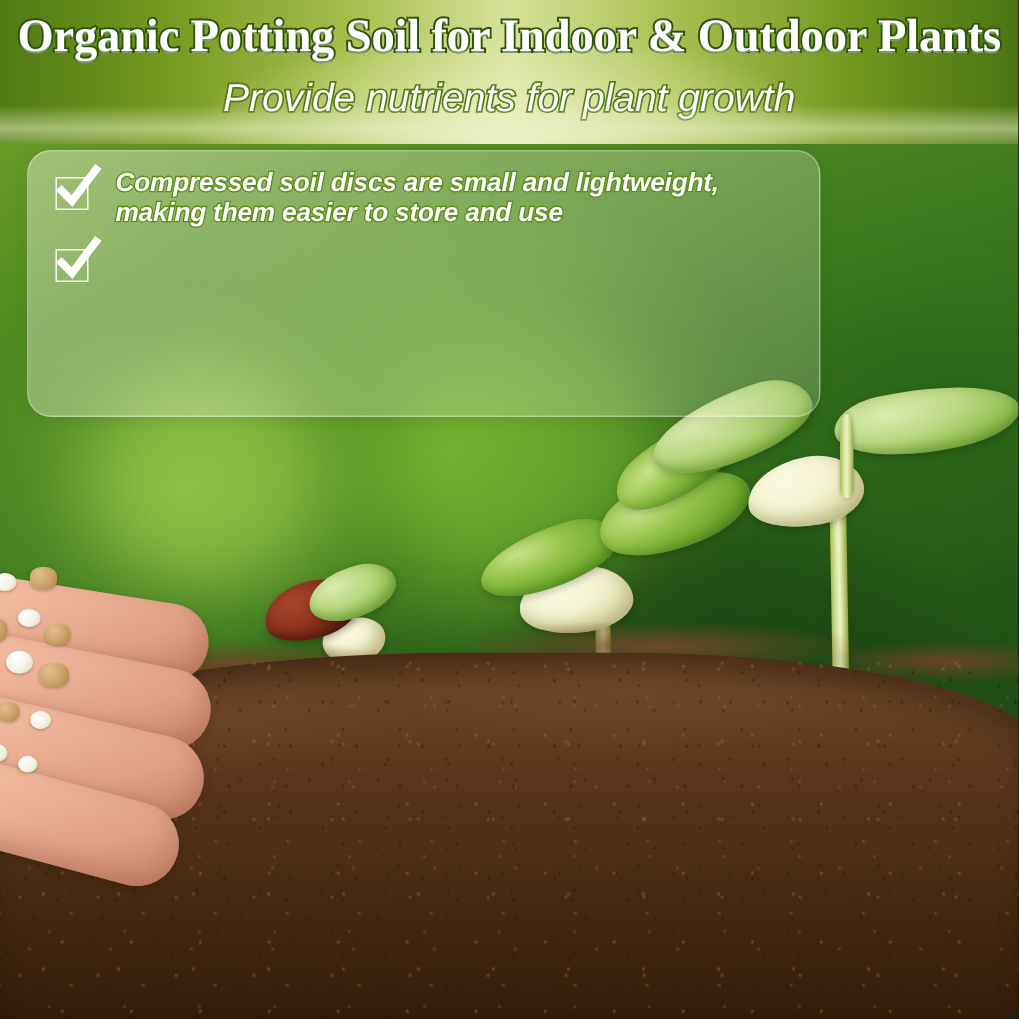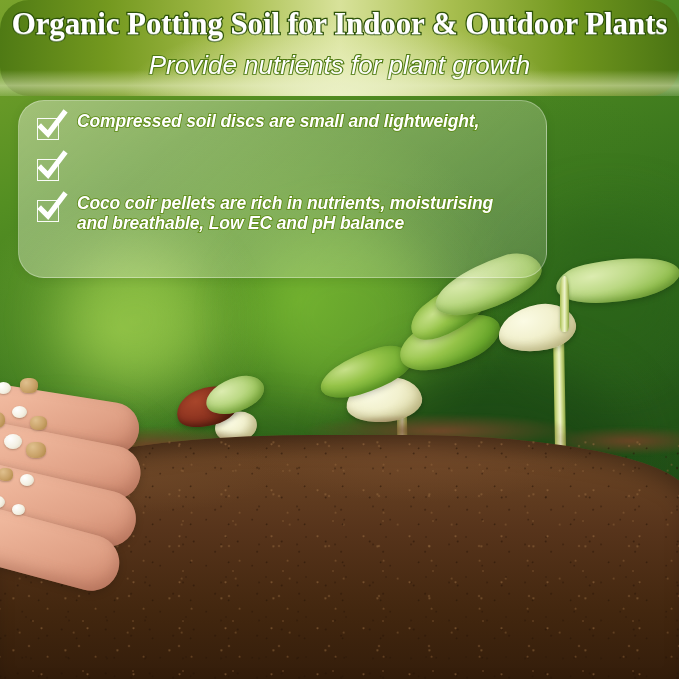--- a/index.html
+++ b/index.html
@@ -134,21 +134,20 @@
 
   
   .header {
     position: absolute;
     left: 0; top: 0;
     width: 679px;
     height: 96px;
     background:
       radial-gradient(ellipse 300px 110px at 340px 96px, rgba(238,243,200,0.96), rgba(238,243,200,0) 72%),
       linear-gradient(90deg, #4f7a14 0%, #74991f 16%, #a6bd4c 34%, #d8e29a 50%, #a9bf50 66%, #71971e 84%, #4a7413 100%);
-    border-radius: 29px;
   }
   .header::after {
     content: "";
     position: absolute;
     left: 0; right: 0; bottom: 0;
     height: 26px;
     background: linear-gradient(180deg, rgba(235,240,195,0) 0%, rgba(232,238,196,0.55) 60%, rgba(226,234,190,0.2) 100%);
   }
 
   .title {
@@ -181,21 +180,21 @@
     paint-order: stroke fill;
   }
 
   
   .panel {
     position: absolute;
     left: 18px;
     top: 100px;
     width: 529px;
     height: 178px;
-    border-radius: 26px;
+    border-radius: 16px;
     background: linear-gradient(135deg, rgba(252,253,240,0.40) 0%, rgba(243,247,225,0.30) 45%, rgba(225,234,200,0.22) 100%);
     border: 1px solid rgba(255,255,255,0.30);
     box-shadow: 0 2px 10px rgba(30,60,10,0.12);
     box-sizing: border-box;
     padding: 10px 20px 8px 12px;
   }
   .bullet-row {
     display: flex;
     align-items: flex-start;
     gap: 12px;
@@ -310,40 +309,29 @@
 
     <div class="bullet-row">
       <span class="check-box">
         <span class="sq"></span>
         <svg viewBox="0 0 32 32" aria-hidden="true">
           <path d="M6 17 L13 24 L29 3" fill="none" stroke="#ffffff" stroke-width="5.2" stroke-linecap="square" stroke-linejoin="miter"></path>
         </svg>
       </span>
       <span class="bullet-text">
         <span>Compressed soil discs are small and lightweight,</span><br>
+        <span>making them easier to store and use</span>
       </span>
     </div>
 
     <div class="bullet-row">
       <span class="check-box">
         <span class="sq"></span>
         <svg viewBox="0 0 32 32" aria-hidden="true">
           <path d="M6 17 L13 24 L29 3" fill="none" stroke="#ffffff" stroke-width="5.2" stroke-linecap="square" stroke-linejoin="miter"></path>
         </svg>
       </span>
     </div>
 
-    <div class="bullet-row">
-      <span class="check-box">
-        <span class="sq"></span>
-        <svg viewBox="0 0 32 32" aria-hidden="true">
-          <path d="M6 17 L13 24 L29 3" fill="none" stroke="#ffffff" stroke-width="5.2" stroke-linecap="square" stroke-linejoin="miter"></path>
-        </svg>
-      </span>
-      <span class="bullet-text">
-        <span>Coco coir pellets are rich in nutrients, moisturising</span><br>
-        <span>and breathable, Low EC and pH balance</span>
-      </span>
-    </div>
 
   </div>
 
 </div>
 
 </body></html>

